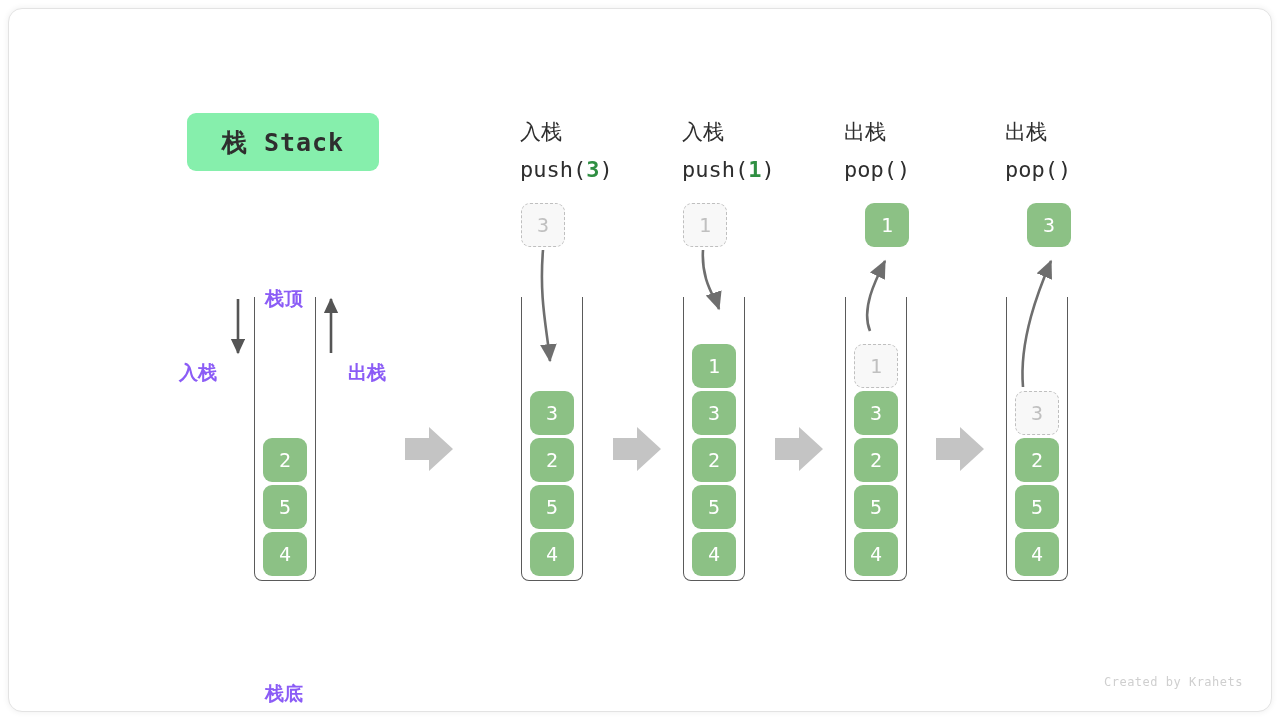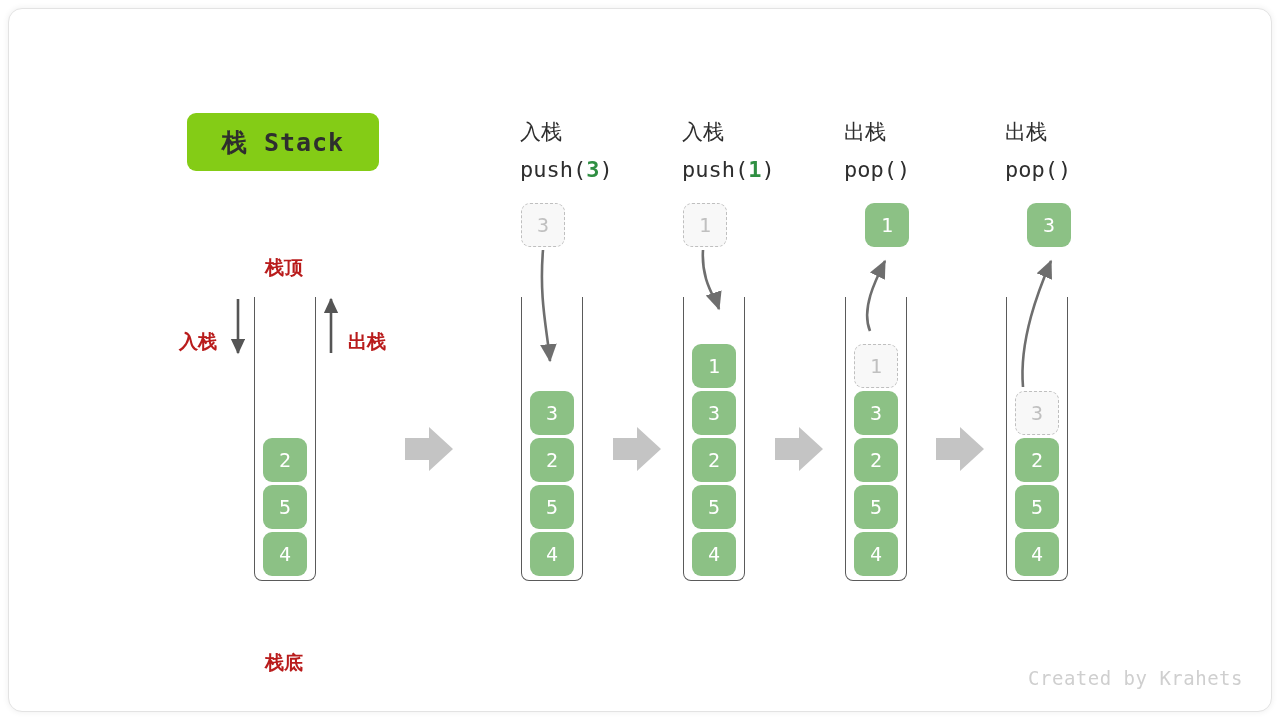--- a/index.html
+++ b/index.html
@@ -25,39 +25,40 @@
     box-shadow: 0 0 6px rgba(0,0,0,0.07);
     box-sizing: border-box;
     overflow: hidden;
   }
   .abs { position: absolute; }
 
   
   #title-chip {
     left: 178px; top: 104px;
     width: 192px; height: 58px;
-    background: #84cc16;
+    background: #86efac;
     border-radius: 9px;
     display: flex;
     align-items: center;
     justify-content: center;
     color: #2e2e2e;
     font-size: 25px;
     font-weight: bold;
     letter-spacing: 1px;
     font-family: "DejaVu Sans Mono", "Liberation Mono", monospace;
   }
 
   
   .cjk-label {
-    color: #b91c1c;
+    color: #8b5cf6;
     font-size: 19px;
     font-weight: bold;
     white-space: nowrap;
     font-family: "DejaVu Sans", "Liberation Sans", sans-serif;
+    margin-top: 31px;
   }
   .col-head {
     color: #2e2e2e;
     font-size: 22px;
     line-height: 38px;
     white-space: nowrap;
     text-align: left;
     font-family: "DejaVu Sans Mono", "Liberation Mono", monospace;
   }
   .col-head .cjk { font-family: "DejaVu Sans", "Liberation Sans", sans-serif; font-size: 21px; }
@@ -113,21 +114,21 @@
     font-family: "DejaVu Sans Mono", "Liberation Mono", monospace;
     box-sizing: border-box;
   }
   .float-cell.filled { background: #8cc185; color: #ffffff; }
   .float-cell.ghost  { background: #f8f8f8; color: #c0c0c0; border: 1.6px dashed #bfbfbf; }
 
   
   #credit {
     right: 28px; bottom: 22px;
     color: #cfcfcf;
-    font-size: 19px;
+    font-size: 12px;
     letter-spacing: 0.5px;
     font-family: "DejaVu Sans Mono", "Liberation Mono", monospace;
   }
   svg.overlay {
     position: absolute;
     left: 0; top: 0;
     width: 1264px; height: 704px;
     pointer-events: none;
   }
 </style>

